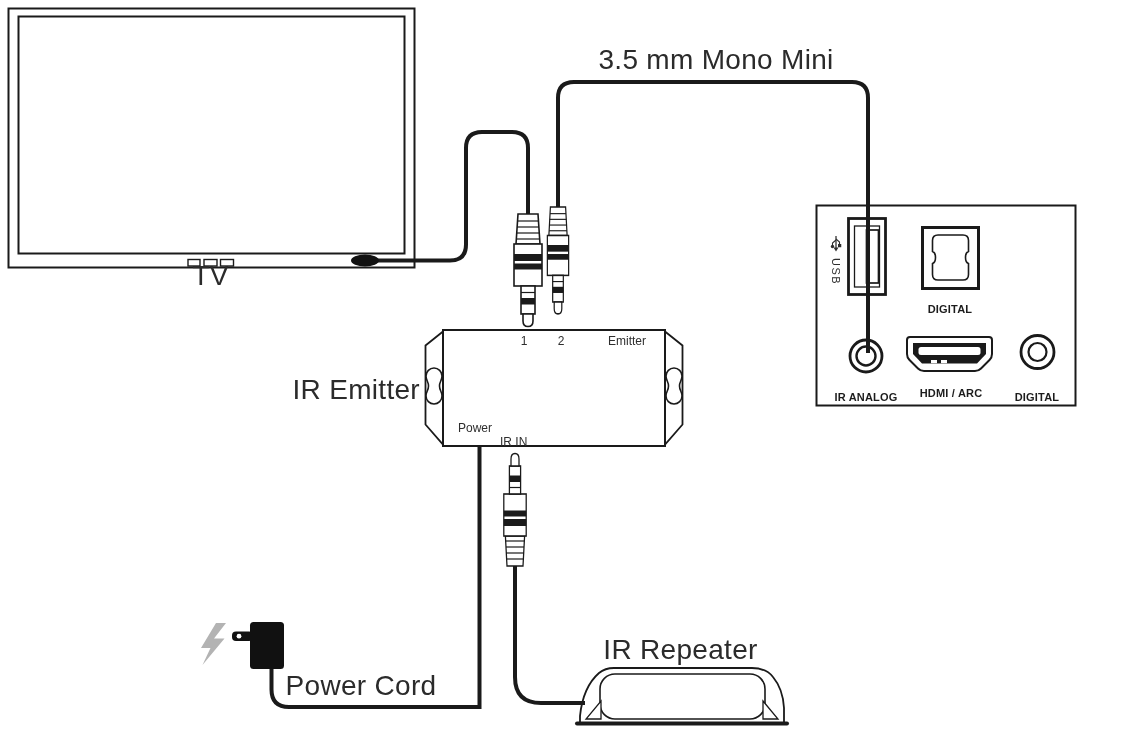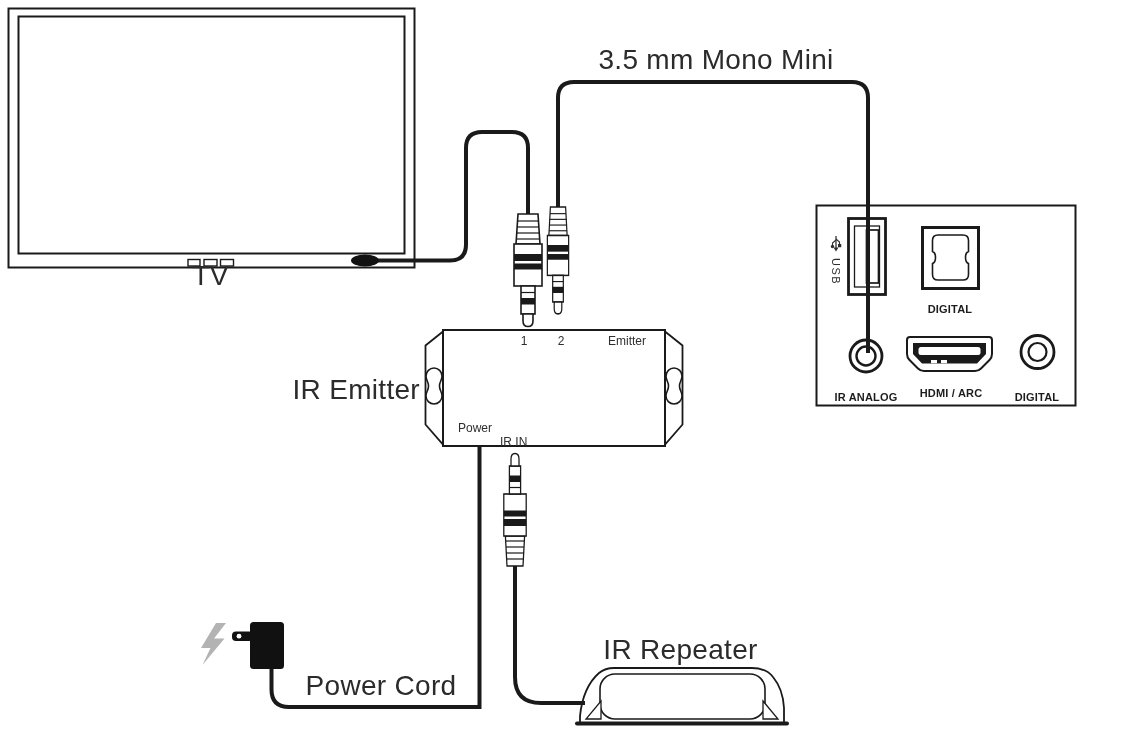--- a/index.html
+++ b/index.html
@@ -126,21 +126,21 @@
     <use href="#plugdef" transform="translate(558,207) scale(0.76,0.95)"></use>
     <use href="#plugdef" transform="translate(515,566) scale(0.8,1) rotate(180)"></use>
   </svg>
 
   <div class="lbl big center" style="left:183px;top:260px;width:55px;">TV</div>
 
   <div class="lbl big center" style="left:566px;top:44px;width:300px;">3.5 mm Mono Mini</div>
 
   <div class="lbl big right" style="left:258px;top:374px;width:162px;">IR Emitter</div>
 
-  <div class="lbl big center" style="left:297px;top:670px;width:168px;">Power Cord</div>
+  <div class="lbl big center" style="left:277px;top:670px;width:168px;">Power Cord</div>
 
   <div class="lbl big center" style="left:603px;top:634px;width:155px;">IR Repeater</div>
 
 
   <div class="lbl small center" style="left:518px;top:334px;width:12px;">1</div>
   <div class="lbl small center" style="left:555px;top:334px;width:12px;">2</div>
   <div class="lbl small" style="left:592px;top:334px;width:46px;margin-left:16px;">Emitter</div>
   <div class="lbl small" style="left:458px;top:421px;width:40px;">Power</div>
   <div class="lbl small" style="left:500px;top:435px;width:36px;">IR IN</div>
 

